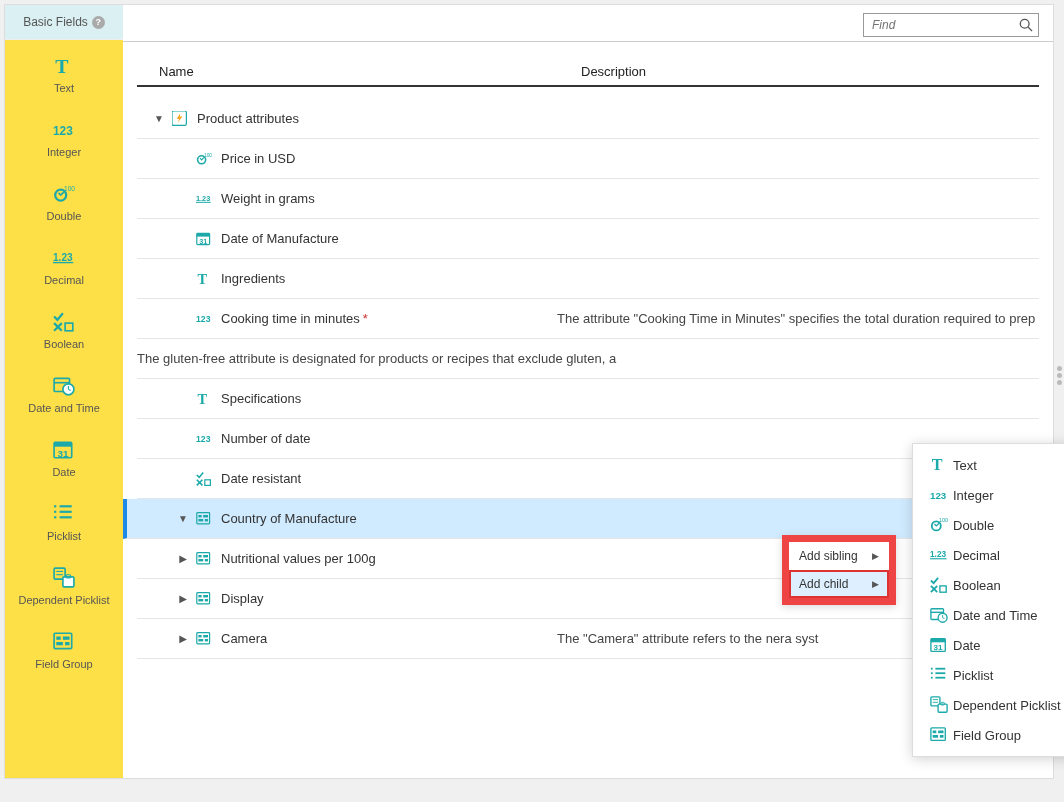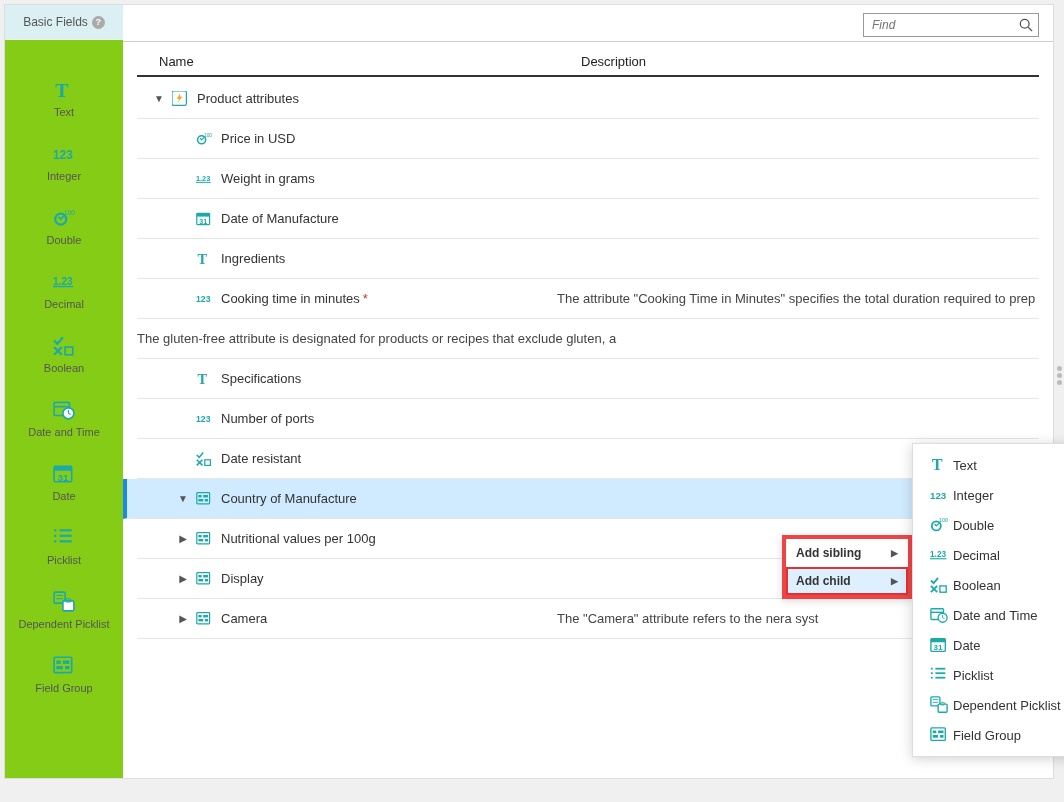--- a/index.html
+++ b/index.html
@@ -16,24 +16,23 @@
     .app {
       display: flex;
       width: 1050px;
       height: 775px;
       margin: 4px;
       background: #fff;
       border: 1px solid #ddd;
     }
     .sidebar {
       width: 118px;
-      background: #84cc16;
+      background: #fde047;
       display: flex;
       flex-direction: column;
-      gap: 24px;
     }
     .sidebar-header {
       background: #daf0f2;
       padding: 10px 8px;
       font-size: 12px;
       color: #555;
       text-align: center;
       border-bottom: 1px solid #eee;
       display:flex;
       align-items:center;
@@ -106,21 +105,21 @@
       right:6px;
       top:50%;
       transform:translateY(-50%);
       color:#555;
     }
     .col-headers {
       display:flex;
       padding: 10px 14px 6px;
       color:#222;
       border-bottom:2px solid #333;
-      margin: 2px 14px;
+      margin: 12px 14px;
       font-size:13px;
     }
     .col-name { width:430px; padding-left:8px; }
     .col-desc { flex:1; }
     .tree {
       flex:1;
       overflow-y:auto;
       padding: 0 14px;
     }
     .row {
@@ -164,26 +163,25 @@
       overflow:hidden;
       text-overflow:ellipsis;
       color:#444;
     }
     .required { color:#d32f2f; margin-left:3px; }
     
     .context-menu {
       position:absolute;
       left:659px;
       top:530px;
-      width:130px;
+      width:114px;
       background:#fff;
-      border:4px solid #ef4444;
+      border:7px solid #ef4444;
       box-shadow:0 2px 8px rgba(0,0,0,.15);
       z-index:10;
-      font-weight:bold;
     }
     .context-menu .item {
       padding:7px 10px;
       display:flex;
       justify-content:space-between;
       align-items:center;
       font-size:12px;
       cursor:pointer;
     }
     .context-menu .item.highlight {
@@ -505,21 +503,21 @@
         </div>
         <div class="row">
           <div class="name-cell">
             <span class="indent" style="width:36px"></span>
             <span class="arrow"></span>
             <span class="type-icon">
               <svg width="16" height="16" viewBox="0 0 24 18">
                 <use href="#ic-integer"></use>
               </svg>
             </span>
-            <span>Number of ports</span>
+            <span>Number of date</span>
           </div>
           <div class="desc-cell"></div>
         </div>
         <div class="row">
           <div class="name-cell">
             <span class="indent" style="width:36px"></span>
             <span class="arrow"></span>
             <span class="type-icon">
               <svg width="16" height="16" viewBox="0 0 20 20">
                 <use href="#ic-boolean"></use>

